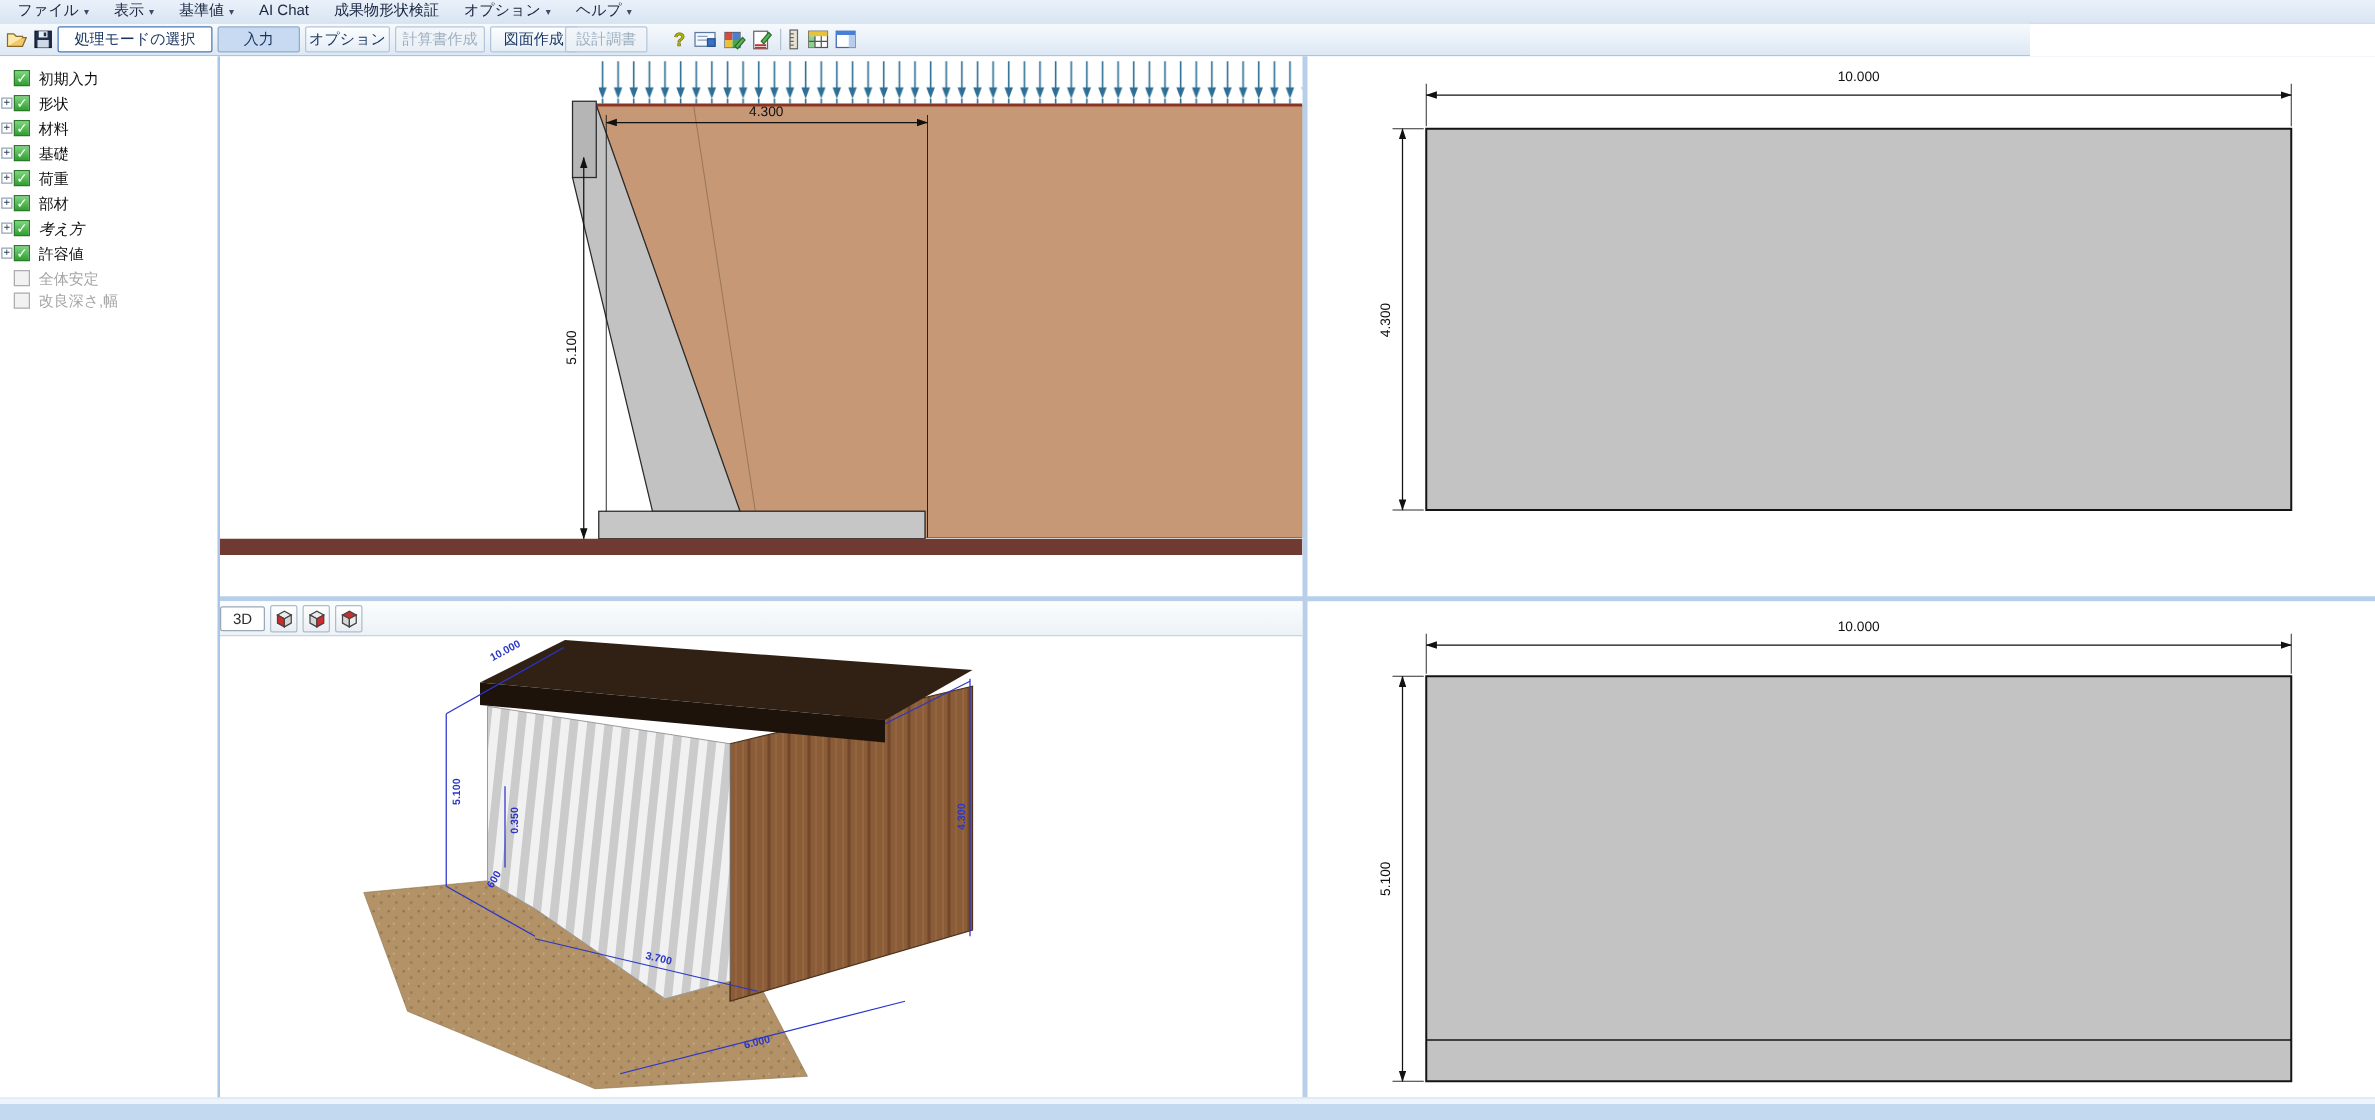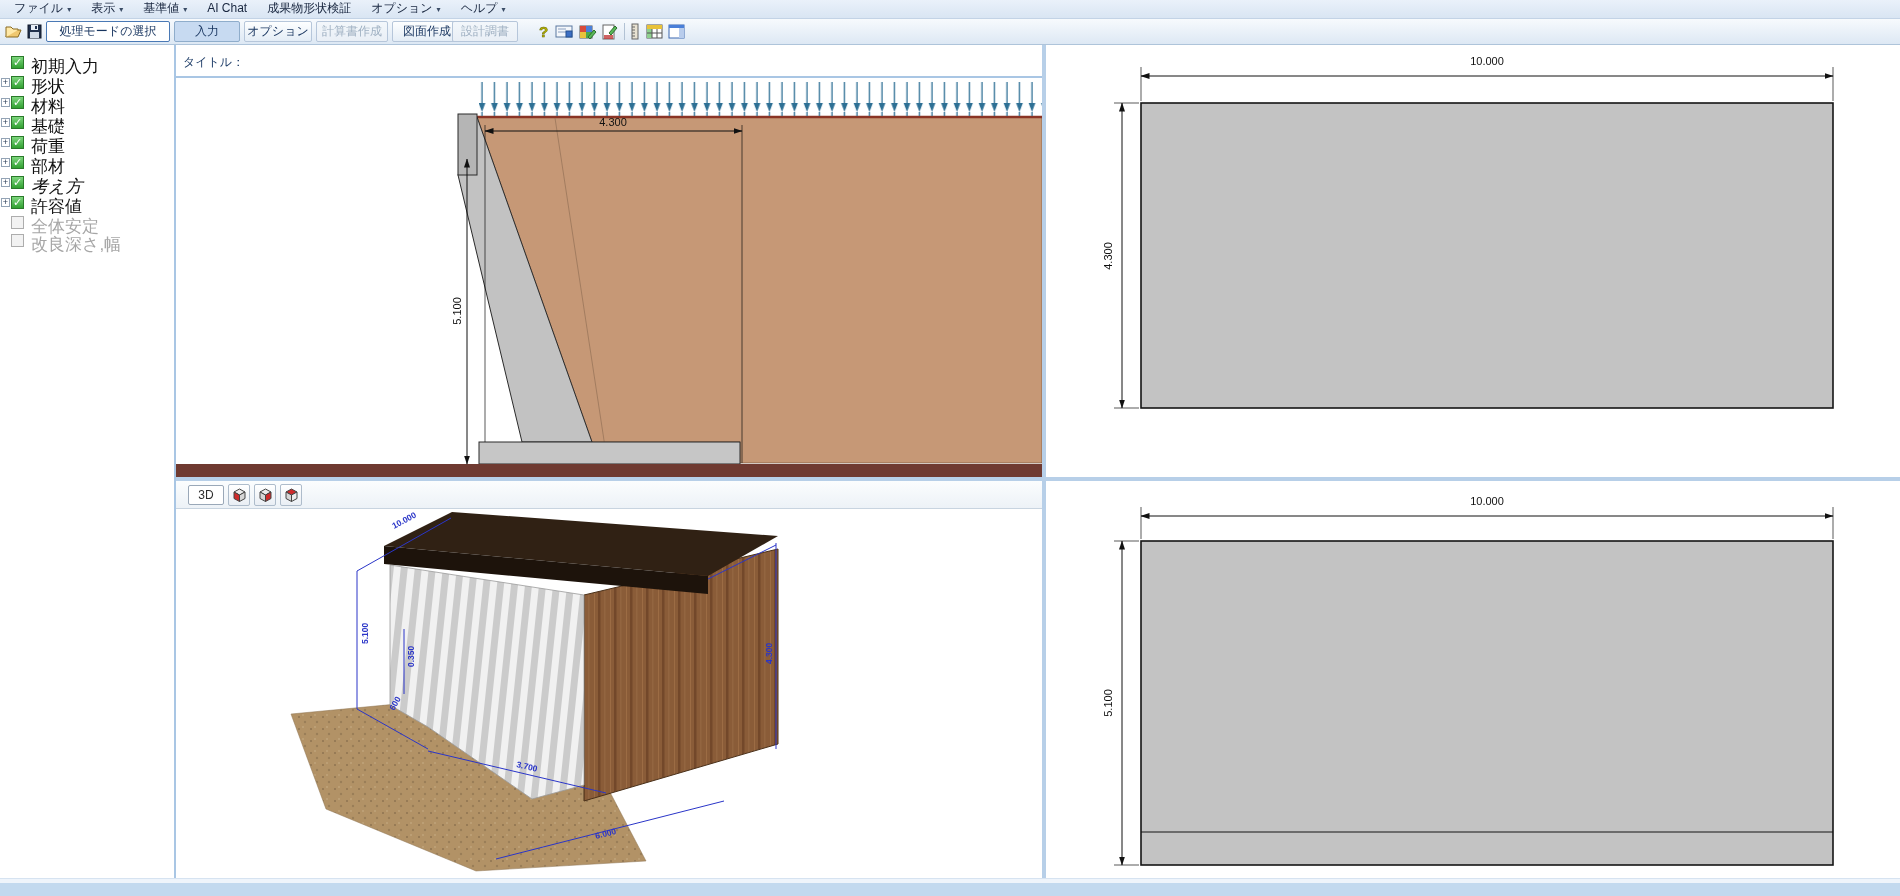--- a/index.html
+++ b/index.html
@@ -7,21 +7,21 @@
   .app { position:relative; width:1900px; height:896px; overflow:hidden; background:#fff; }
 
   
   .menubar { position:absolute; left:0; top:0; width:1900px; height:19px;
     background:linear-gradient(#eaf1fa,#d9e5f3); border-bottom:1px solid #c3d3e6;
     display:flex; align-items:flex-end; padding-left:4px; }
   .mi { font-size:12px; color:#18263f; padding:0 10px; height:19px; line-height:19px; cursor:default; }
   .mi .arr::after { content:"▾"; font-size:8px; color:#3a4c66; margin-left:4px; }
 
   
-  .toolbar { position:absolute; left:0; top:19px; width:1900px; height:26px;
+  .toolbar { position:absolute; left:0; top:19px; width:1624px; height:26px;
     background:linear-gradient(#f7fafd,#dde8f4); border-bottom:1px solid #aec4da;text-align:right; }
   .tbtn { position:absolute; top:2px; height:21px; display:flex; align-items:center; justify-content:center; }
   .iconbtn { width:20px; border:1px solid transparent; border-radius:2px; }
   .modebtn { border:1px solid #4a79b5; background:#fff; color:#17345f; font-size:12px; border-radius:2px; }
   .step { border:1px solid #b6c6da; background:linear-gradient(#fdfeff,#e4edf6); color:#17345f; font-size:12px; border-radius:2px; }
   .step.active { background:#c7daf1; border-color:#8fadcb; }
   .step.disabled { color:#9fb0c2; background:linear-gradient(#f3f7fb,#e9eff6); }
   .tsep { position:absolute; top:4px; width:1px; height:17px; background:#b2c2d4; }
 
   
@@ -29,37 +29,37 @@
     border-right:2px solid #a9c6e4; }
   .trow { position:absolute; left:0; width:174px; height:20px; }
   .expand { position:absolute; left:1px; top:5px; width:9px; height:9px; border:1px solid #93a3b5; background:#fff;
     font-size:9px; line-height:7px; text-align:center; color:#30405a; }
   .expand::after { content:"+"; }
   .cb { position:absolute; left:11px; top:3px; width:13px; height:13px; border:1px solid #2a7a2a;
     background:linear-gradient(#7ed67e,#31a031); }
   .cb::after { content:"✓"; position:absolute; left:1px; top:-1px; color:#fff; font-size:11px; font-weight:bold; }
   .cb.off { border:1px solid #adadad; background:#f2f2f2; }
   .cb.off::after { content:""; }
-  .tlabel { position:absolute; left:31px; top:2px; font-size:17px; color:#101010; }
+  .tlabel { position:absolute; left:31px; top:2px; font-size:12px; color:#101010; }
   .trow.disabled .tlabel { color:#a6a6a6; }
 
   
   .main { position:absolute; left:176px; top:45px; width:1724px; height:833px; background:#b7cfe8; }
   .panel { position:absolute; background:#fff; overflow:hidden; }
   .p-title { left:0; top:0; width:866px; height:432px; }
   .p-3d    { left:0; top:436px; width:866px; height:397px; }
   .p-ctop  { left:870px; top:0; width:854px; height:432px; }
   .p-cbot  { left:870px; top:436px; width:854px; height:397px; }
   .phead { height:33px; background:#fff; border-bottom:2px solid #a9c6e4; color:#1b3a66;
     font-size:12px; padding:9px 0 0 7px; }
   .phead.tall { height:52px; }
 
   
   .bar3d { height:28px; background:linear-gradient(#fbfdfe,#edf2f7); border-bottom:1px solid #c8d4e0;
-    display:flex; align-items:center; padding-left:12px; gap:4px; }
+    display:flex; align-items:center; padding-left:0; gap:4px; }
   .btn3d { width:36px; height:20px; border:1px solid #9aa8b8; background:#fff; color:#2c2c2c;
     font-size:12px; text-align:center; line-height:18px; border-radius:2px; }
   .cubebtn { width:22px; height:22px; border:1px solid #aebccb; background:linear-gradient(#ffffff,#e9eef4);
     border-radius:2px; display:flex; align-items:center; justify-content:center; }
 
   .bottomstrip { position:absolute; left:0; top:878px; width:1900px; height:18px;
     background:linear-gradient(#eef4fb 0 4px,#c2d9ef 4px 100%); border-top:1px solid #d6e3f1; }
 
   svg text { font-family:"Liberation Sans","DejaVu Sans",sans-serif; }
 </style>
@@ -213,21 +213,20 @@
       </div>
     <div class="trow disabled" style="top:186px;">
         <span class="cb off"></span>
         <span class="tlabel">改良深さ,幅</span>
       </div>
   </div>
 
   <div class="main">
 
     <div class="panel p-title">
-      <div class="phead"><span>タイトル：</span></div>
       <svg width="866" height="399">
         <defs>
           <pattern id="loadp" width="12.5" height="34" patternUnits="userSpaceOnUse">
             <line x1="6" y1="0" x2="6" y2="26" stroke="#2e7095" stroke-width="1.3"></line>
             <polygon points="2.6,25 9.4,25 6,34" fill="#2e7095"></polygon>
           </pattern>
           <marker id="da" markerWidth="9" markerHeight="8" refX="8.5" refY="3" orient="auto-start-reverse" markerUnits="userSpaceOnUse">
             <path d="M0,0 L9,3 L0,6 Z" fill="#111"></path>
           </marker>
         </defs>

